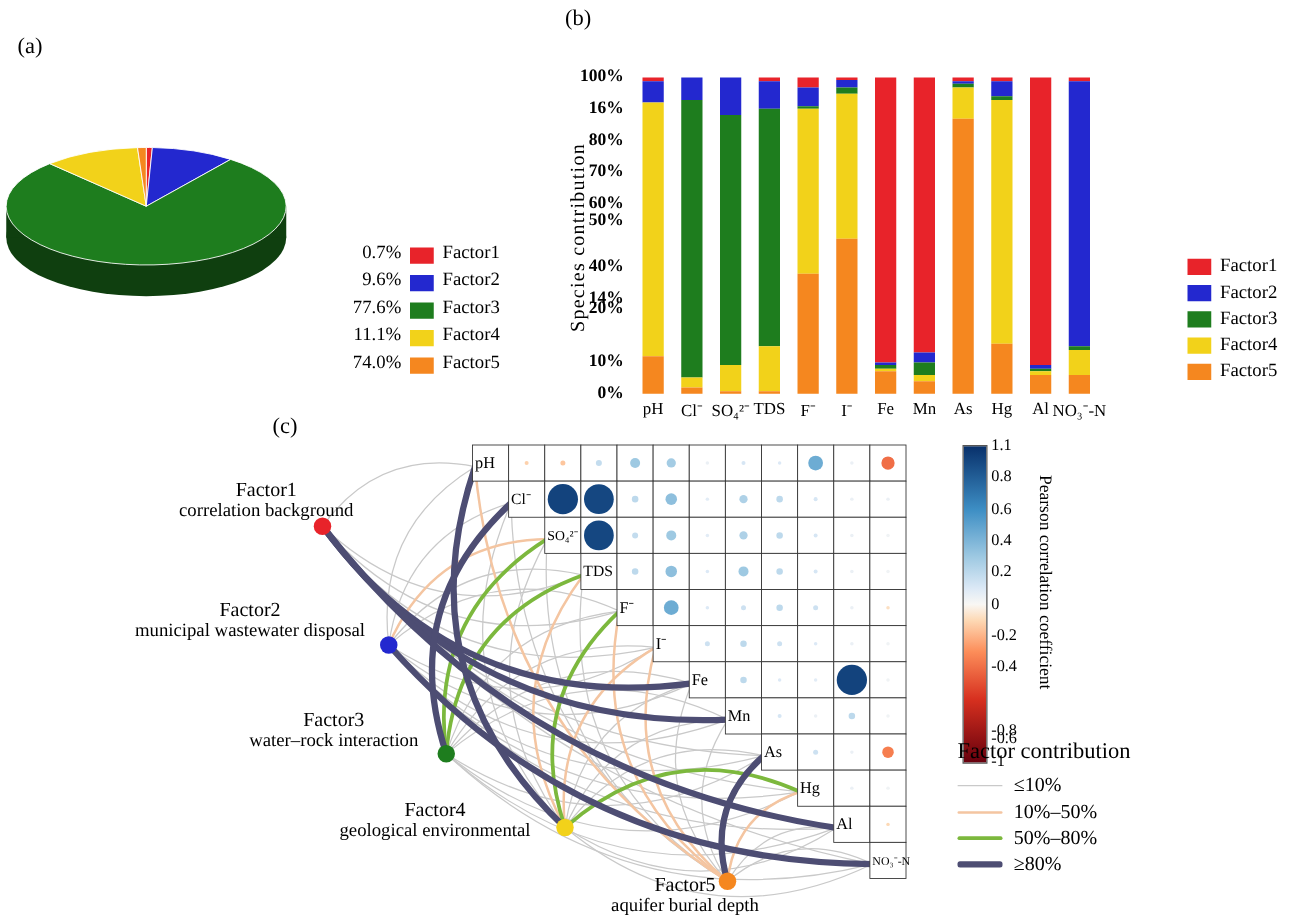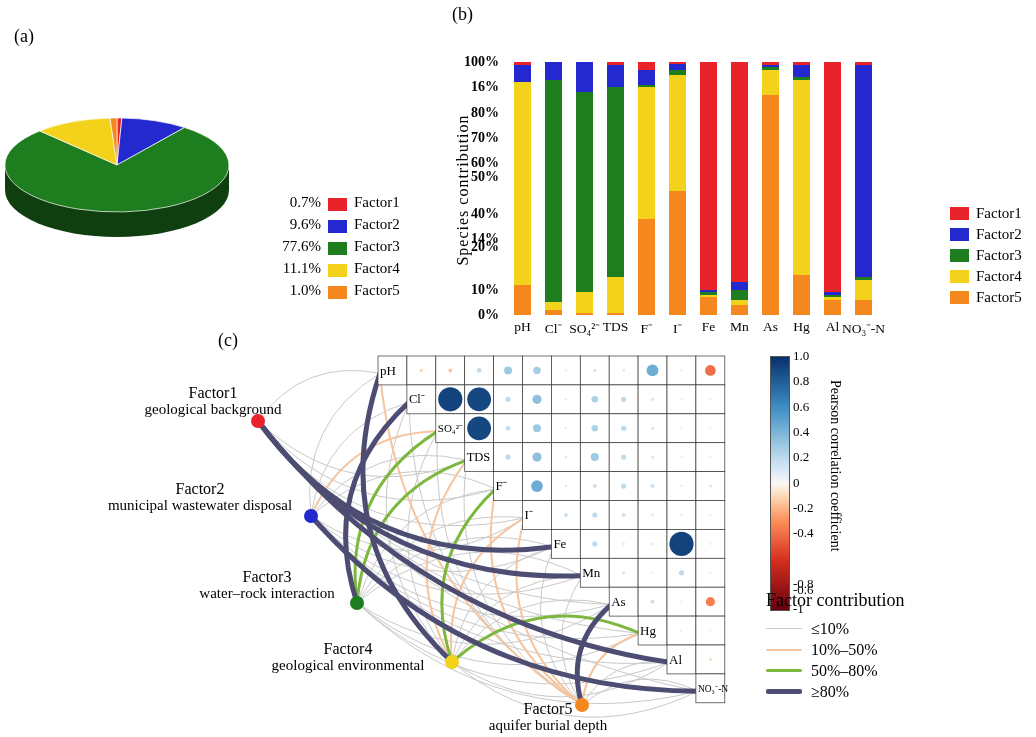--- a/index.html
+++ b/index.html
@@ -66,21 +66,21 @@
         <span class="pl-pct">77.6%</span>
         <span class="swatch" style="background:#1e7d1e"></span>
         <span>Factor3</span>
       </div>
       <div class="pl-row">
         <span class="pl-pct">11.1%</span>
         <span class="swatch" style="background:#f2d21a"></span>
         <span>Factor4</span>
       </div>
       <div class="pl-row">
-        <span class="pl-pct">1.0%</span>
+        <span class="pl-pct">74.0%</span>
         <span class="swatch" style="background:#f5871f"></span>
         <span>Factor5</span>
       </div>
     </div>
 
   <div id="bar-ylabel">Species  contribution</div>
   <div id="bar-area">
       <div class="ytick" style="left:439px;top:54.0px">100%</div>
       <div class="ytick" style="left:439px;top:79.3px">16%</div>
       <div class="ytick" style="left:439px;top:104.6px">80%</div>
@@ -425,42 +425,42 @@
       <circle cx="710.4" cy="659.5" r="1.4" fill="rgb(253,217,181)"></circle>
       <circle cx="258" cy="421" r="7" fill="#e8232a"></circle>
       <circle cx="311" cy="516" r="7" fill="#2328cf"></circle>
       <circle cx="357" cy="603" r="7" fill="#1e7d1e"></circle>
       <circle cx="452" cy="662" r="7" fill="#f2d21a"></circle>
       <circle cx="582" cy="705" r="7" fill="#f5871f"></circle>
     </svg>
 
   <div class="flabel" style="left:213px;top:384px">
     <div class="fname">Factor1</div>
-    <div class="fdesc">geological background</div>
+    <div class="fdesc">correlation background</div>
   </div>
   <div class="flabel" style="left:200px;top:480px">
     <div class="fname">Factor2</div>
     <div class="fdesc">municipal wastewater disposal</div>
   </div>
   <div class="flabel" style="left:267px;top:568px">
     <div class="fname">Factor3</div>
     <div class="fdesc">water–rock interaction</div>
   </div>
   <div class="flabel" style="left:348px;top:640px">
     <div class="fname">Factor4</div>
     <div class="fdesc">geological environmental</div>
   </div>
   <div class="flabel" style="left:548px;top:700px">
     <div class="fname">Factor5</div>
     <div class="fdesc">aquifer burial depth</div>
   </div>
 
   <div id="cbar" style="background: linear-gradient(rgb(8, 48, 107) 0%, rgb(61, 142, 196) 20%, rgb(158, 201, 226) 35%, rgb(220, 233, 246) 45%, rgb(249, 247, 244) 50%, rgb(253, 217, 181) 55%, rgb(252, 141, 89) 65%, rgb(215, 48, 31) 80%, rgb(103, 0, 13) 100%);"></div>
   <div id="cbar-ticks">
-      <div class="cb-tick" style="top:348.0px">1.0</div>
+      <div class="cb-tick" style="top:348.0px">1.1</div>
       <div class="cb-tick" style="top:373.3px">0.8</div>
       <div class="cb-tick" style="top:398.6px">0.6</div>
       <div class="cb-tick" style="top:423.9px">0.4</div>
       <div class="cb-tick" style="top:449.2px">0.2</div>
       <div class="cb-tick" style="top:474.5px">0</div>
       <div class="cb-tick" style="top:499.8px">-0.2</div>
       <div class="cb-tick" style="top:525.1px">-0.4</div>
       <div class="cb-tick" style="top:582px">-0.6</div>
       <div class="cb-tick" style="top:575.7px">-0.8</div>
       <div class="cb-tick" style="top:601.0px">-1</div>

